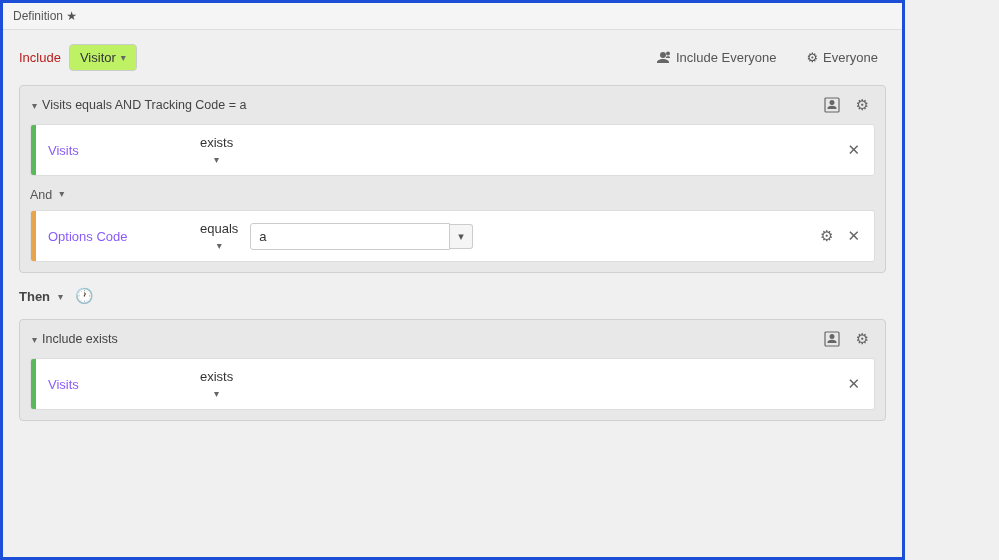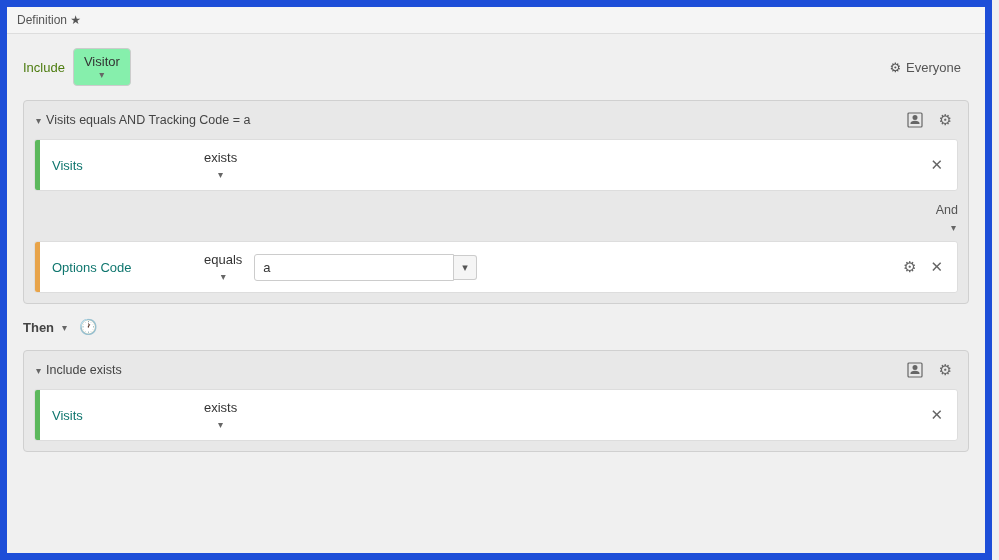--- a/index.html
+++ b/index.html
@@ -7,24 +7,24 @@
       font-family: -apple-system, BlinkMacSystemFont, 'Segoe UI', sans-serif;
       font-size: 13px;
       background: #f0f0f0;
       color: #333;
       width: 999px;
       height: 560px;
       overflow: hidden;
     }
 
     .page-container {
-      width: 992px;
+      width: 905px;
       height: 560px;
       background: #f0f0f0;
-      border: 7px solid #1d4ed8;
+      border: 3px solid #1d4ed8;
       display: flex;
       flex-direction: column;
     }
 
     .title-bar {
       background: #f5f5f5;
       border-bottom: 1px solid #ddd;
       padding: 6px 10px;
       font-size: 12px;
       color: #555;
@@ -52,35 +52,35 @@
 
     .toolbar-right {
       margin-left: auto;
       display: flex;
       align-items: center;
       gap: 14px;
     }
 
     .include-label {
       font-size: 13px;
-      color: #4d7c0f;
+      color: #b91c1c;
       font-weight: 500;
     }
 
     .dropdown-btn {
       display: flex;
       align-items: center;
-      background: #86efac;
+      gap: 5px;
+      background: #bef264;
       border: 1px solid #ccc;
       border-radius: 4px;
       padding: 5px 10px;
       cursor: pointer;
       font-size: 13px;
       color: #333;
-      flex-direction: column;
     }
 
     .dropdown-btn .chevron {
       font-size: 10px;
       color: #666;
     }
 
     .include-everyone-btn {
       display: flex;
       align-items: center;
@@ -173,21 +173,21 @@
       flex: 1;
       display: flex;
       align-items: center;
       padding: 10px 12px;
       gap: 12px;
     }
 
     .condition-name {
       min-width: 140px;
       font-size: 13px;
-      color: #0f766e;
+      color: #8b5cf6;
     }
 
     .condition-operator {
       display: flex;
       align-items: center;
       gap: 4px;
       font-size: 13px;
       color: #333;
       flex-direction: column;
     }
@@ -230,24 +230,23 @@
     .condition-row-actions {
       display: flex;
       align-items: center;
       gap: 6px;
       padding-right: 10px;
     }
 
     
     .and-connector {
       display: flex;
-      align-items: flex-end;
+      align-items: flex-start;
       gap: 5px;
       padding: 4px 10px 8px 10px;
-      flex-direction: column;
     }
 
     .and-label {
       font-size: 12.5px;
       color: #555;
       font-weight: 500;
     }
 
     
     .then-row {
@@ -278,20 +277,29 @@
 
     <div class="toolbar">
       <div class="toolbar-left">
         <span class="include-label">Include</span>
         <button class="dropdown-btn">
           <span>Visitor</span>
           <span class="chevron">▾</span>
         </button>
       </div>
       <div class="toolbar-right">
+        <button class="include-everyone-btn">
+          <span style="display:inline-flex;align-items:center;">
+            <svg width="16" height="16" viewBox="0 0 16 16" fill="#666" xmlns="http://www.w3.org/2000/svg">
+              <path d="M8 8a3 3 0 1 0 0-6 3 3 0 0 0 0 6zm0 1c-3.5 0-6 1.8-6 3v1h12v-1c0-1.2-2.5-3-6-3z"></path>
+              <path d="M13 5.5a2 2 0 1 1 0-4 2 2 0 0 1 0 4zm0 .8c-1.2 0-2 .6-2 1v.7h4V7.3c0-.4-.8-1-2-1z"></path>
+            </svg>
+          </span>
+          <span>Include Everyone</span>
+        </button>
         <button class="options-btn">
           <span>⚙</span>
           <span>Everyone</span>
         </button>
       </div>
     </div>
 
     <div class="condition-group">
 
       <div class="group-header">

